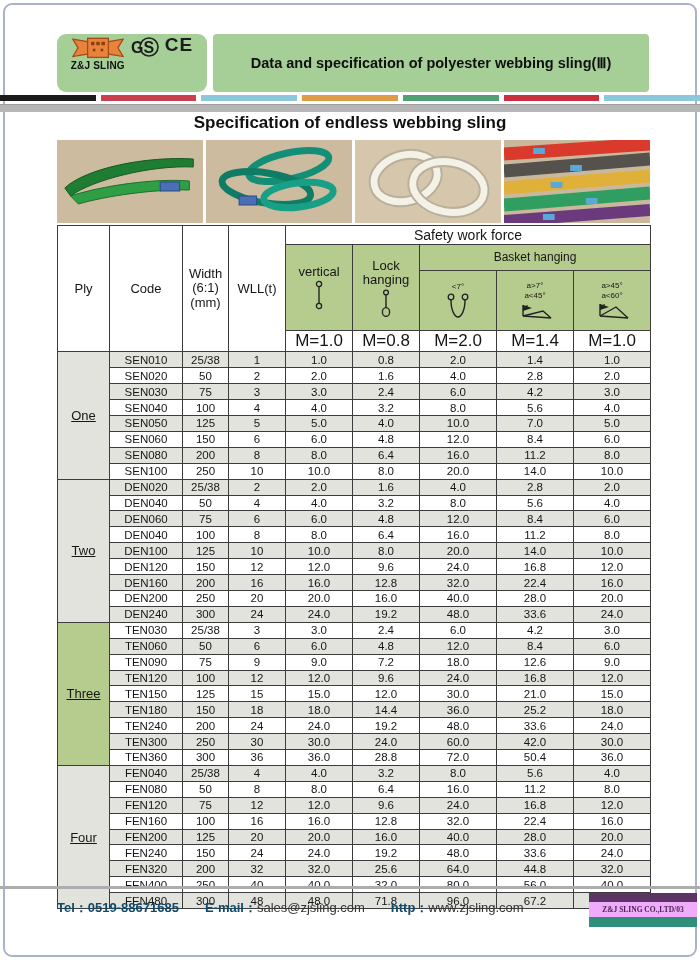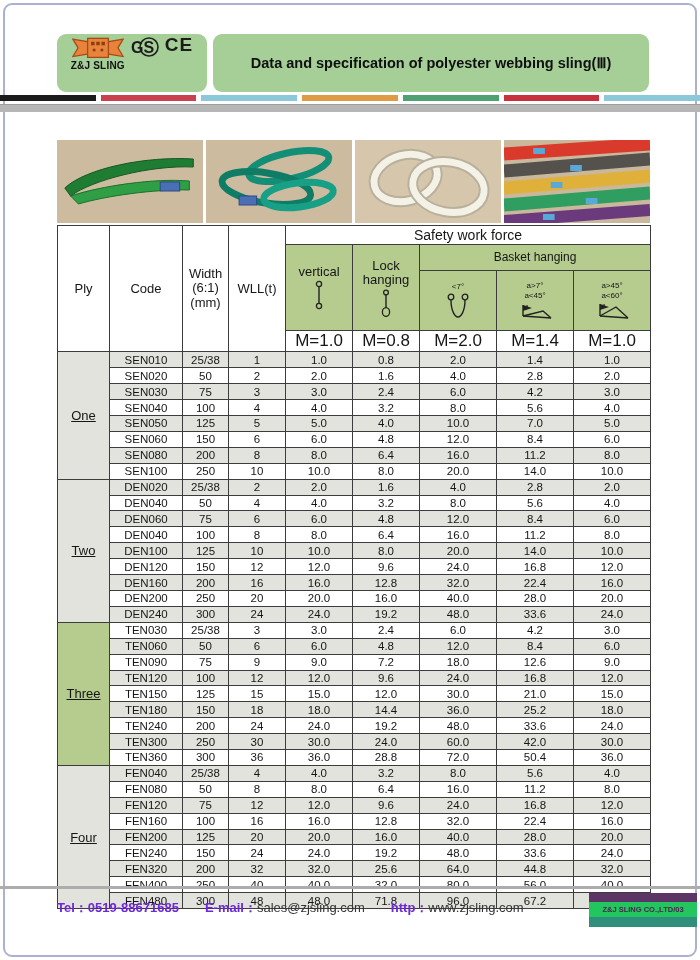--- a/index.html
+++ b/index.html
@@ -9,21 +9,21 @@
            border:2px solid #a9b3cd; border-radius:9px; pointer-events:none; }
 
   
   .logo-box { position:absolute; left:57px; top:34px; width:150px; height:58px;
               background:#a6cf98; border-radius:9px; display:flex; 
               justify-content:center; gap:5px; }
   .logo-stack { display:flex; flex-direction:column; align-items:center; }
   .brand-text { font-size:10px; font-weight:bold; color:#111; letter-spacing:0.2px; }
   .ce-mark { font-size:19px; font-weight:bold; color:#1c1c1c; letter-spacing:1px; }
   .title-box { position:absolute; left:213px; top:34px; width:436px; height:58px;
-               background:#a6cf98; border-radius:9px; display:flex; align-items:center;
+               background:#a6cf98; border-radius:4px; display:flex; align-items:center;
                justify-content:center; }
   .title-box span { font-size:14.5px; font-weight:bold; color:#101010; }
 
   .stripe { position:absolute; left:0; top:95px; width:700px; height:6px;
             display:flex; gap:5px; }
   .stripe div { flex:1; }
   .graybar { position:absolute; left:0; top:104px; width:700px; height:8px;
              background:#b6b6b6; border-top:1px solid #9d9d9d; }
 
   .section-title { position:absolute; left:0; top:113px; width:700px; text-align:center;
@@ -56,27 +56,27 @@
   .m-cell { font-size:17px; background:#ffffff; }
   tbody td { font-size:11.5px; background:#ffffff; }
   tr.alt td { background:#e3e3dd; }
   td.ply-cell { background:#b6cc8e; font-size:13px;text-decoration:underline; }
 
   
   .footer-divider { position:absolute; left:0; top:886px; width:700px; height:3px;
                     background:#adadad; }
   .footer-row { position:absolute; left:57px; top:899px; display:flex; gap:26px;
                 font-size:13px; color:#222; align-items:baseline; }
-  .footer-row b { font-weight:bold; color:#6d28d9;margin-top:16px; }
+  .footer-row b { font-weight:bold; color:#0c4a6e;margin-top:16px; }
   .footer-row .val { font-weight:normal; color:#333; }
   .company-box { position:absolute; left:589px; top:893px; width:108px; height:34px;
                  display:flex; flex-direction:column; }
   .cb-purple { height:9px; background:#5c3566; }
-  .cb-gold { height:15px; background:#22c55e; display:flex; align-items:center;
-             justify-content:center; font-size:7.5px; font-weight:bold; color:#4b2450; }
+  .cb-gold { height:15px; background:#f0abfc; display:flex; align-items:center;
+             justify-content:center; font-size:7.5px; font-weight:bold; color:#4b2450;font-family:Liberation Serif, serif; }
   .cb-teal { height:10px; background:#2f8f7b; }
 </style>
 </head>
 <body>
 
 <div class="page">
   <div class="frame"></div>
 
   <div class="logo-box">
     <div class="logo-stack">
@@ -106,20 +106,21 @@
       <div style="background: rgb(27, 27, 27);"></div>
       <div style="background: rgb(201, 64, 78);"></div>
       <div style="background: rgb(140, 200, 218);"></div>
       <div style="background: rgb(222, 154, 68);"></div>
       <div style="background: rgb(79, 161, 115);"></div>
       <div style="background: rgb(201, 48, 62);"></div>
       <div style="background: rgb(140, 200, 218);"></div>
     </div>
   <div class="graybar"></div>
 
+  <div class="section-title">Specification of endless webbing sling</div>
 
   <div class="images-row">
     <div class="img-tile">
       <svg viewBox="0 0 150 83" preserveAspectRatio="none">
         <rect width="150" height="83" fill="#cdbb9f"></rect>
         <path d="M8,48 C30,28 92,16 140,19 L140,27 C96,25 36,40 14,56 Z" fill="#1e7d33" stroke="#145723" stroke-width="1"></path>
         <path d="M14,56 C45,46 100,38 136,41 L136,50 C100,49 50,56 22,64 Z" fill="#2f9e45" stroke="#19712c" stroke-width="1"></path>
         <rect x="106" y="42" width="20" height="9" fill="#4a6fb5" stroke="#2c4a85"></rect>
       </svg>
     </div>

